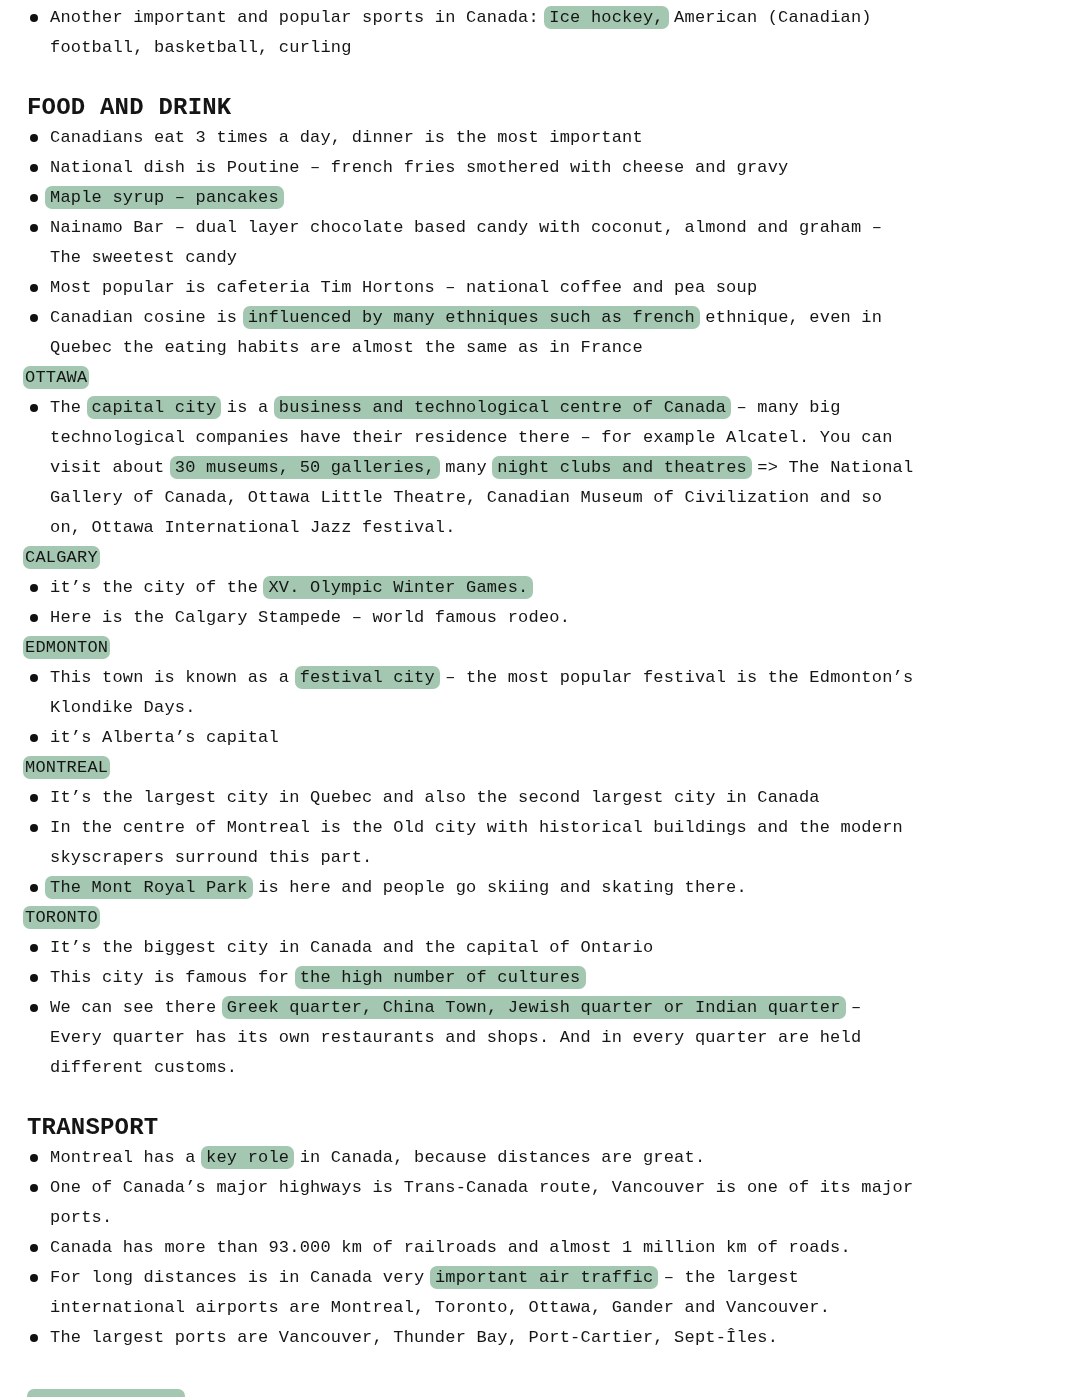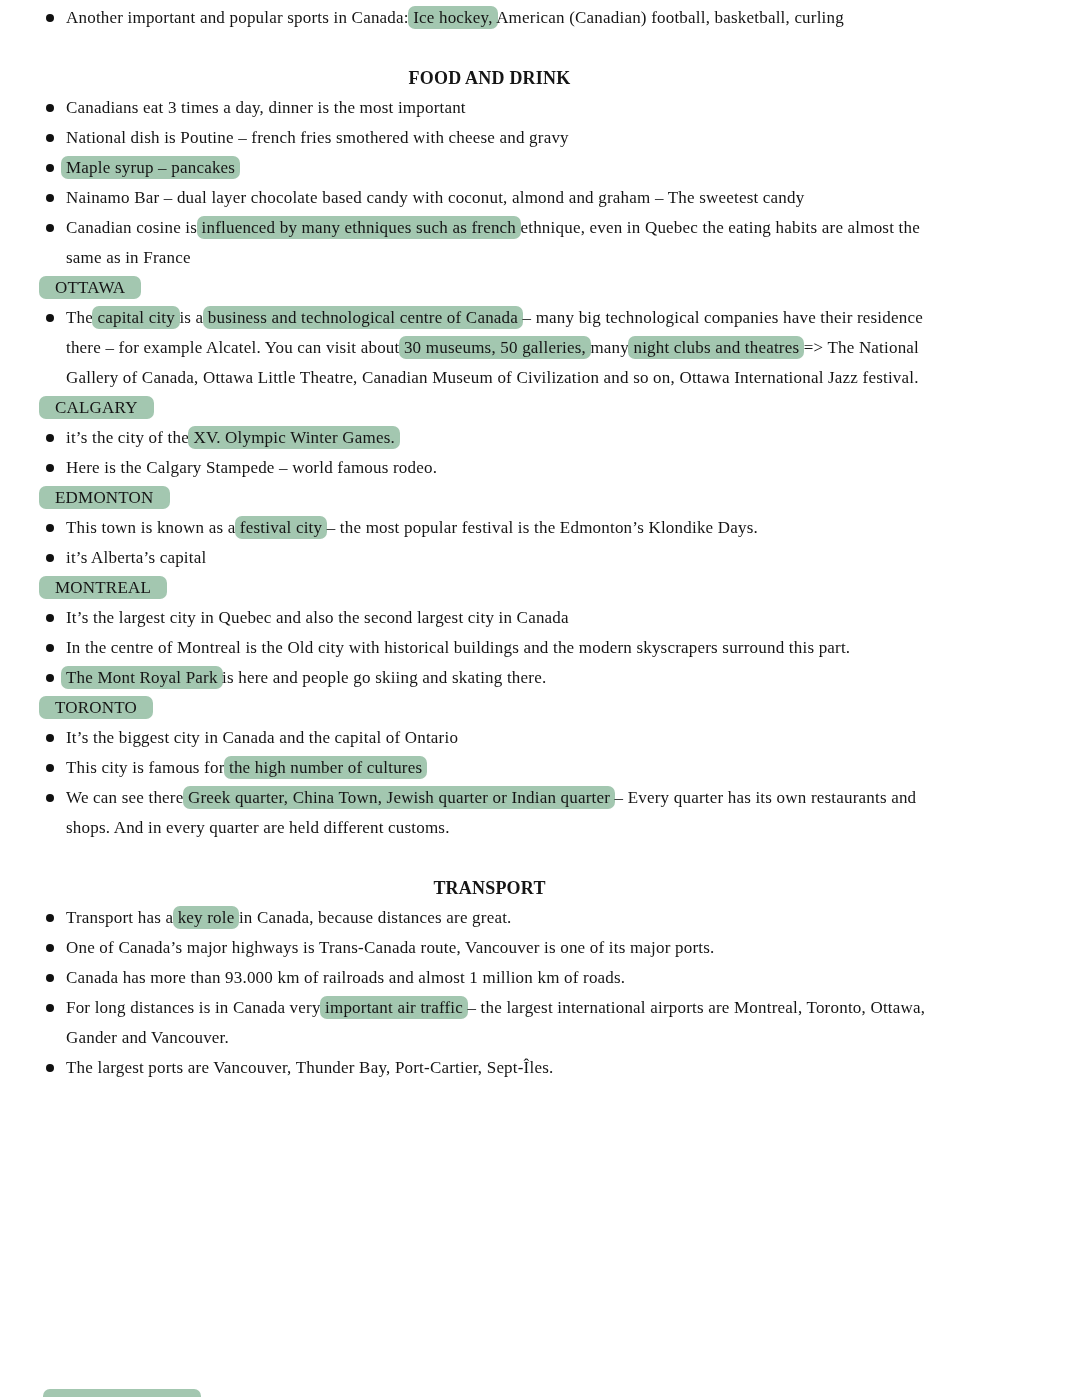--- a/index.html
+++ b/index.html
@@ -7,33 +7,31 @@
     padding: 0;
     background: #ffffff;
   }
   .doc {
     position: relative;
     width: 946px;
     height: 1397px;
     box-sizing: border-box;
     padding: 3px 26px 0 27px;
     overflow: hidden;
-    font-family: Liberation Serif, serif;
+    font-family: Liberation Mono, monospace;
     font-size: 17px;
     line-height: 30px;
     letter-spacing: 0.2px;
     color: #151515;
-    margin-left: 16px;
   }
   .heading {
     font-weight: 700;
-    font-size: 18px;
+    font-size: 24px;
     line-height: 30px;
     margin-top: 30px;
-    text-align: center;
   }
   .bullet {
     position: relative;
     padding-left: 23px;
   }
   .bullet::before {
     content: "";
     position: absolute;
     left: 3px;
     top: 11px;
@@ -48,21 +46,21 @@
   .hl {
     background: var(--hl, #a3c7b0);
     border-radius: 7px;
     padding: 2px 5px;
     margin: 0 -5px;
     box-decoration-break: clone;
     -webkit-box-decoration-break: clone;
   }
   .label-line .hl {
     margin: 0 -4px;
-    padding: 2px 16px;
+    padding: 2px 2px;
   }
   .cutoff {
     position: absolute;
     left: 27px;
     bottom: 0;
     width: 158px;
     height: 8px;
     border-radius: 7px 7px 0 0;
     background: var(--hl, #a3c7b0);
   }
@@ -71,38 +69,39 @@
 <body>
 
 <div class="doc" style="background: rgb(255, 255, 255); color: rgb(21, 21, 21);">
   <div>
       <div class="bullet"><span>Another important and popular sports in Canada: </span><span class="hl">Ice hockey,</span><span> American (Canadian) football, basketball, curling</span></div>
       <div class="heading">FOOD AND DRINK</div>
       <div class="bullet"><span>Canadians eat 3 times a day, dinner is the most important</span></div>
       <div class="bullet"><span>National dish is Poutine – french fries smothered with cheese and gravy</span></div>
       <div class="bullet"><span class="hl">Maple syrup – pancakes</span></div>
       <div class="bullet"><span>Nainamo Bar – dual layer chocolate based candy with coconut, almond and graham – The sweetest candy</span></div>
+      <div class="bullet"><span>Most popular is cafeteria Tim Hortons – national coffee and pea soup</span></div>
       <div class="bullet"><span>Canadian cosine is </span><span class="hl">influenced by many ethniques such as french</span><span> ethnique, even in Quebec the eating habits are almost the same as in France</span></div>
       <div class="label-line"><span class="hl">OTTAWA</span></div>
       <div class="bullet"><span>The </span><span class="hl">capital city</span><span> is a </span><span class="hl">business and technological centre of Canada</span><span> – many big technological companies have their residence there – for example Alcatel. You can visit about </span><span class="hl">30 museums, 50 galleries,</span><span> many </span><span class="hl">night clubs and theatres</span><span> =&gt; The National Gallery of Canada, Ottawa Little Theatre, Canadian Museum of Civilization and so on, Ottawa International Jazz festival.</span></div>
       <div class="label-line"><span class="hl">CALGARY</span></div>
       <div class="bullet"><span>it’s the city of the </span><span class="hl">XV. Olympic Winter Games.</span></div>
       <div class="bullet"><span>Here is the Calgary Stampede – world famous rodeo.</span></div>
       <div class="label-line"><span class="hl">EDMONTON</span></div>
       <div class="bullet"><span>This town is known as a </span><span class="hl">festival city</span><span> – the most popular festival is the Edmonton’s Klondike Days.</span></div>
       <div class="bullet"><span>it’s Alberta’s capital</span></div>
       <div class="label-line"><span class="hl">MONTREAL</span></div>
       <div class="bullet"><span>It’s the largest city in Quebec and also the second largest city in Canada</span></div>
       <div class="bullet"><span>In the centre of Montreal is the Old city with historical buildings and the modern skyscrapers surround this part.</span></div>
       <div class="bullet"><span class="hl">The Mont Royal Park</span><span> is here and people go skiing and skating there.</span></div>
       <div class="label-line"><span class="hl">TORONTO</span></div>
       <div class="bullet"><span>It’s the biggest city in Canada and the capital of Ontario</span></div>
       <div class="bullet"><span>This city is famous for </span><span class="hl">the high number of cultures</span></div>
       <div class="bullet"><span>We can see there </span><span class="hl">Greek quarter, China Town, Jewish quarter or Indian quarter</span><span> – Every quarter has its own restaurants and shops. And in every quarter are held different customs.</span></div>
       <div class="heading">TRANSPORT</div>
-      <div class="bullet"><span>Transport has a </span><span class="hl">key role</span><span> in Canada, because distances are great.</span></div>
+      <div class="bullet"><span>Montreal has a </span><span class="hl">key role</span><span> in Canada, because distances are great.</span></div>
       <div class="bullet"><span>One of Canada’s major highways is Trans-Canada route, Vancouver is one of its major ports.</span></div>
       <div class="bullet"><span>Canada has more than 93.000 km of railroads and almost 1 million km of roads.</span></div>
       <div class="bullet"><span>For long distances is in Canada very </span><span class="hl">important air traffic</span><span> – the largest international airports are Montreal, Toronto, Ottawa, Gander and Vancouver.</span></div>
       <div class="bullet"><span>The largest ports are Vancouver, Thunder Bay, Port-Cartier, Sept-Îles.</span></div>
       <div class="cutoff"></div>
     </div>
 </div>
 
 </body></html>

